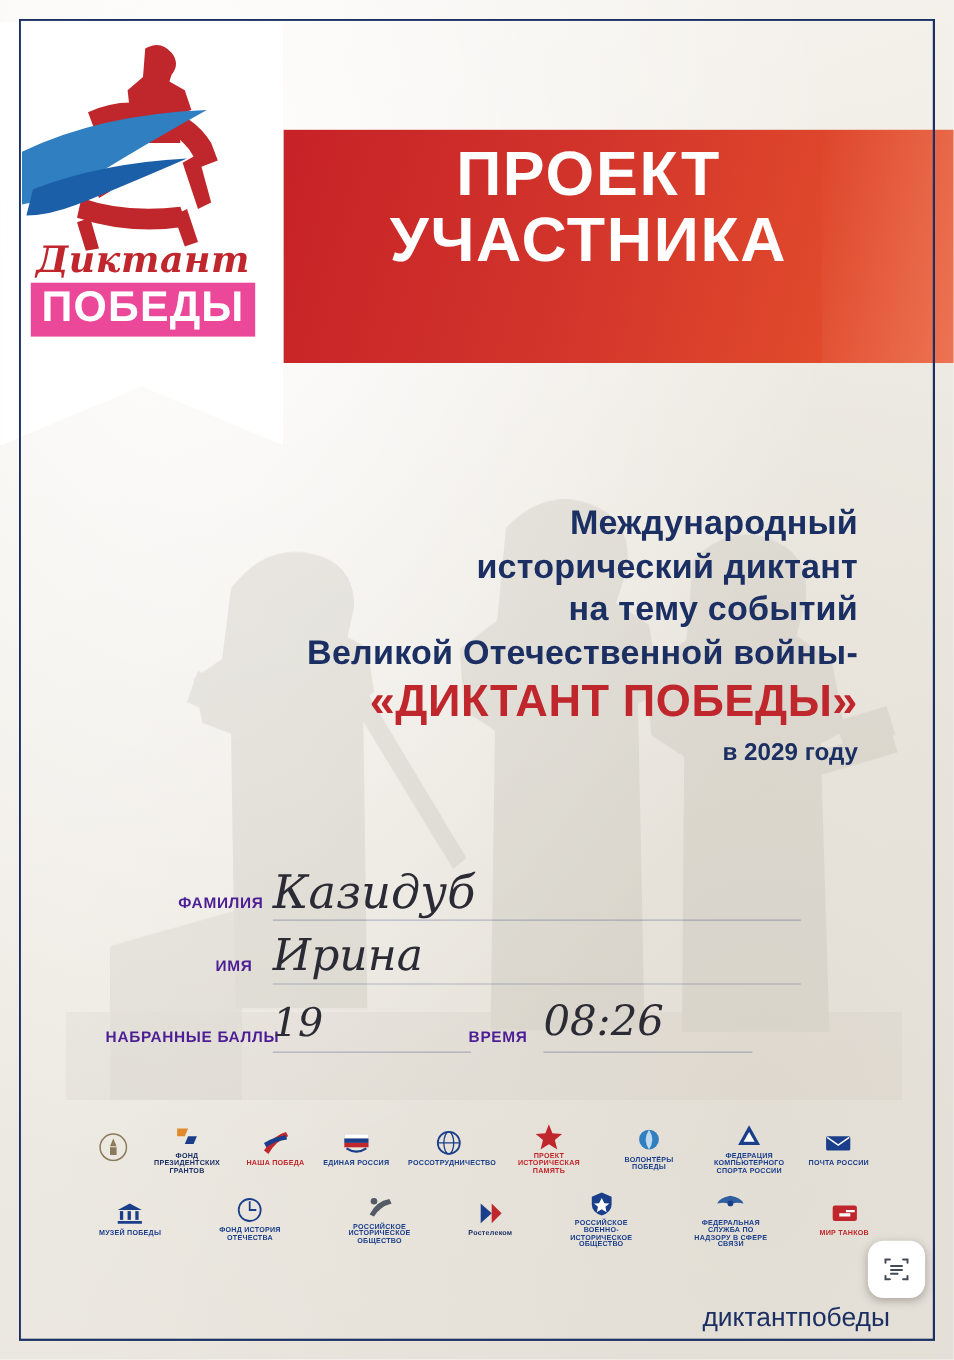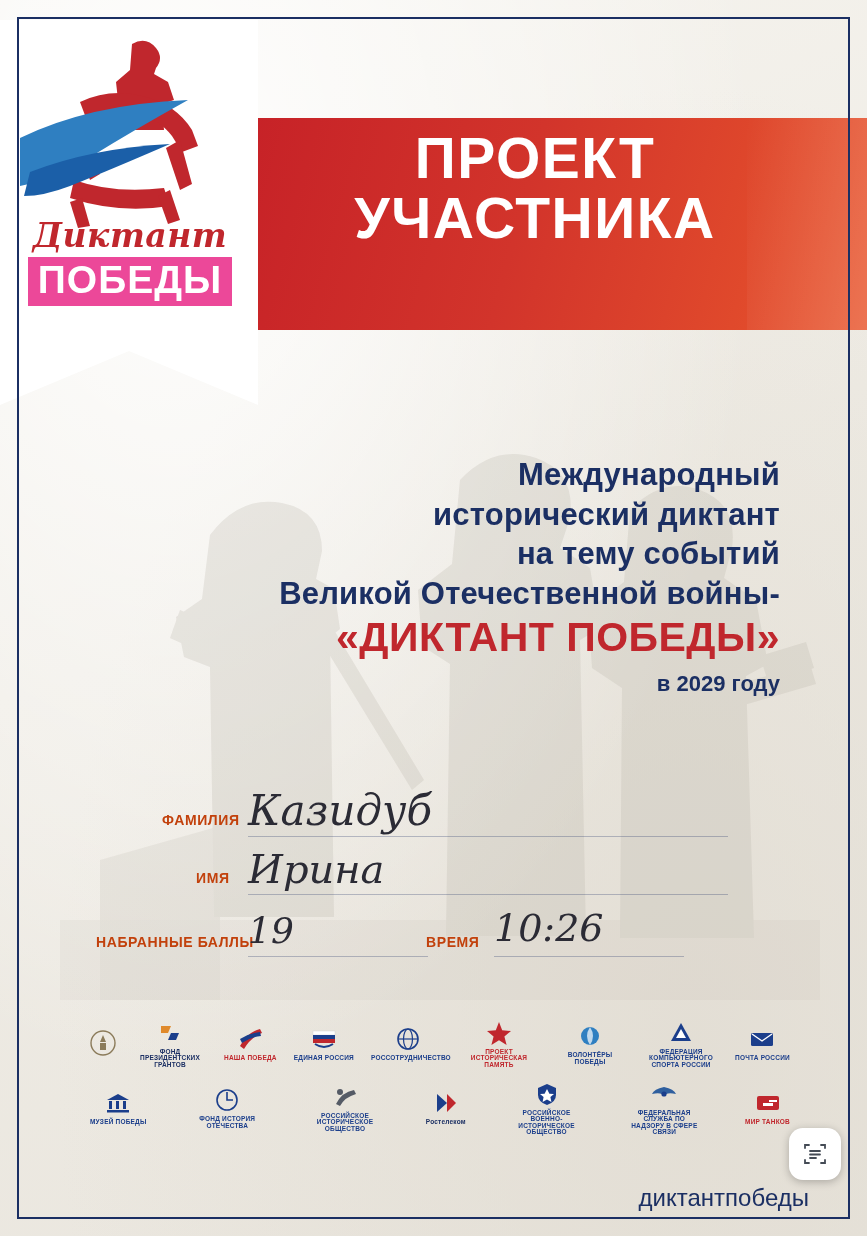--- a/index.html
+++ b/index.html
@@ -171,21 +171,21 @@
   }
   .field-row {
     position: relative;
     height: 58px;
   }
   .field-label {
     position: absolute;
     font-size: 14px;
     font-weight: bold;
     letter-spacing: 0.6px;
-    color: #c2410c;
+    color: #4c1d95;
     text-transform: uppercase;
   }
   .field-value {
     position: absolute;
     font-family: "DejaVu Serif", serif;
     font-style: italic;
     font-size: 36px;
     color: #2b2b35;
   }
   .field-rule {
@@ -346,21 +346,21 @@
       <span class="field-label">ИМЯ</span>
       <span class="field-value">Ирина</span>
       <span class="field-rule"></span>
     </div>
 
     <div class="field-row" id="row-score-time">
       <span class="field-label score-label">НАБРАННЫЕ БАЛЛЫ</span>
       <span class="field-value score-value">19</span>
       <span class="field-rule score-rule"></span>
       <span class="field-label time-label">ВРЕМЯ</span>
-      <span class="field-value time-value">10:26</span>
+      <span class="field-value time-value">08:26</span>
       <span class="field-rule time-rule"></span>
     </div>
   </div>
 
   <div class="partners">
 
     <div class="partner-row">
       <div class="partner">
         <svg class="mark" viewBox="0 0 26 26">
           <circle cx="13" cy="13" r="12" fill="none" stroke="#8b7b5a" stroke-width="1.4"></circle>

